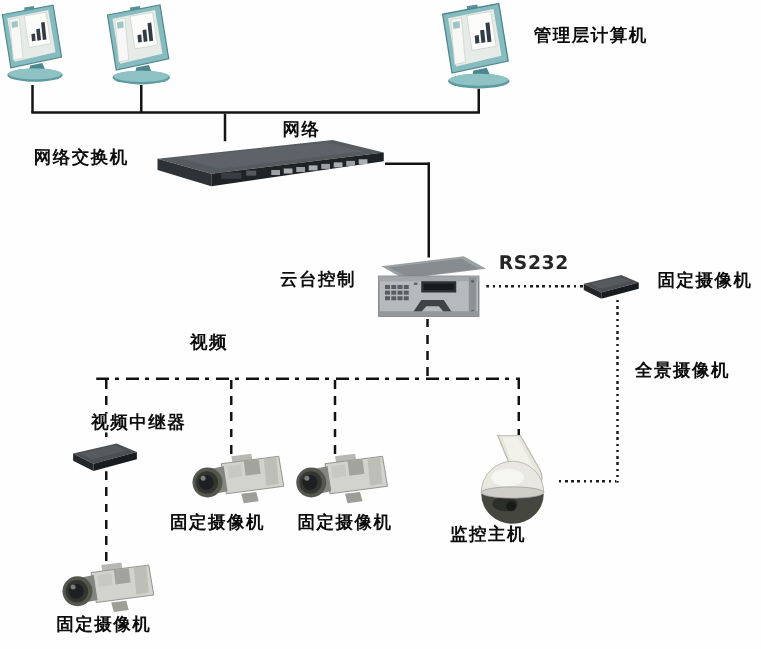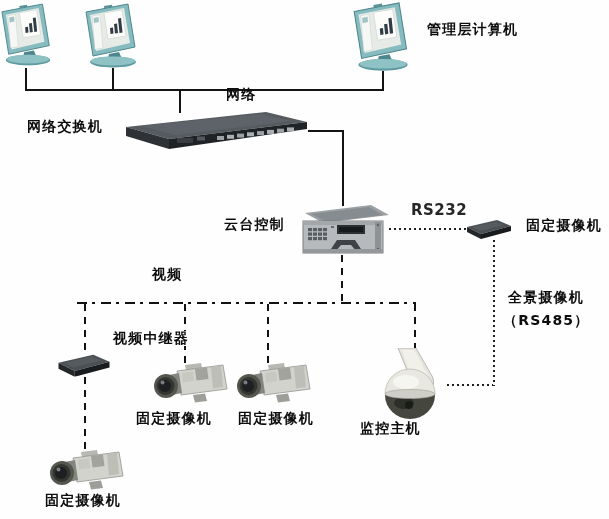--- a/index.html
+++ b/index.html
@@ -4,22 +4,22 @@
 <style>
   html,body{margin:0;padding:0;background:#ffffff;}
   #stage{
     position:relative;width:609px;height:519px;background:#fefefe;
     font-family:"DejaVu Sans","Liberation Sans",sans-serif;overflow:hidden;
   }
   .lbl{
     position:absolute;font-weight:bold;font-size:14px;letter-spacing:1.2px;
     color:#0d0d0d;white-space:nowrap;line-height:1.1;
   }
-  .lbl.en{font-size:15px;letter-spacing:.5px;color:#262626;margin-left:12px;}
-  .lbl.bg{background:#fefefe;padding:0 1px;margin-left:40px;}
+  .lbl.en{font-size:15px;letter-spacing:.5px;color:#262626;}
+  .lbl.bg{background:#fefefe;padding:0 1px;}
   .line{position:absolute;}
   .h{height:2px;}
   .v{width:2px;}
   .solid{background:#141414;}
   .dash-v{background:repeating-linear-gradient(180deg,#121212 0 7px,transparent 7px 13px);}
   .dashdot-h{background:repeating-linear-gradient(90deg,#121212 0 10px,transparent 10px 15px,#121212 15px 18px,transparent 18px 24px);}
   .dot-h{background:repeating-linear-gradient(90deg,#1d1d1d 0 2px,transparent 2px 5px);}
   .dot-v{background:repeating-linear-gradient(180deg,#1d1d1d 0 2px,transparent 2px 5px);}
   .dev{position:absolute;}
 </style>
@@ -179,27 +179,26 @@
     </svg>
   <svg class="dev" style="left:45px;top:447px" width="82" height="48" viewBox="0 0 82 46">
       <use href="#sym-boxcam"></use>
     </svg>
 
   <svg class="dev" style="left:382px;top:348px" width="68" height="76" viewBox="0 0 68 76">
       <use href="#sym-dome"></use>
     </svg>
 
   <div class="lbl" style="left:427px;top:22px">管理层计算机</div>
-  <div class="lbl" style="left:226px;top:87px">网络</div>
+  <div class="lbl" style="left:226px;top:97px">网络</div>
   <div class="lbl" style="left:27px;top:119px">网络交换机</div>
   <div class="lbl" style="left:224px;top:217px">云台控制</div>
   <div class="lbl en" style="left:399px;top:202px">RS232</div>
   <div class="lbl" style="left:526px;top:218px">固定摄像机</div>
   <div class="lbl" style="left:152px;top:267px">视频</div>
   <div class="lbl" style="left:508px;top:290px">全景摄像机</div>
-  <div class="lbl" style="left:503px;top:313px">（RS485）</div>
   <div class="lbl bg" style="left:72px;top:331px">视频中继器</div>
   <div class="lbl" style="left:136px;top:411px">固定摄像机</div>
   <div class="lbl" style="left:238px;top:411px">固定摄像机</div>
   <div class="lbl" style="left:360px;top:421px">监控主机</div>
   <div class="lbl" style="left:45px;top:493px">固定摄像机</div>
 
 </div>
 
 </body></html>

